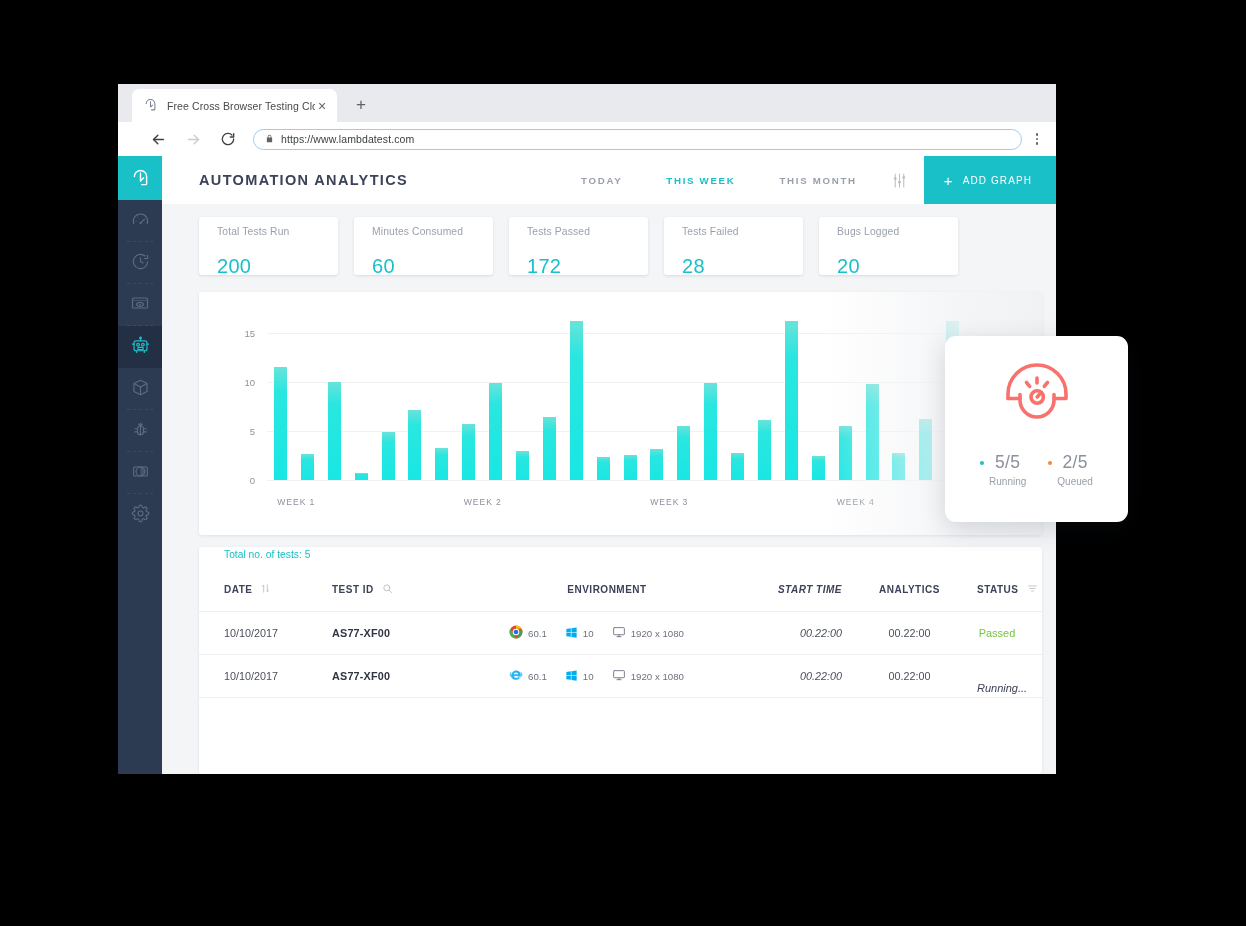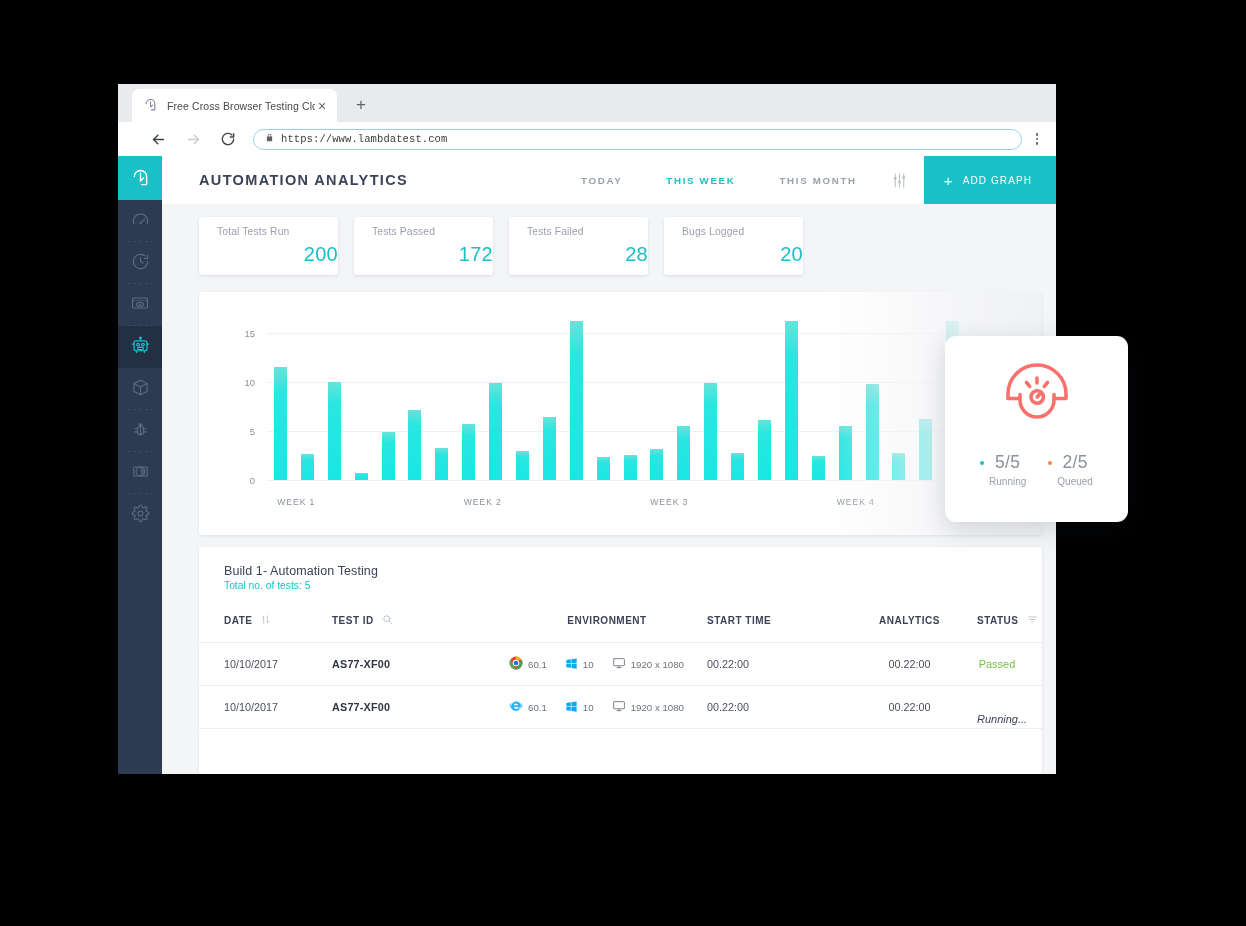--- a/index.html
+++ b/index.html
@@ -63,21 +63,20 @@
     font-weight: 300;
   }
 
   
   #browser-toolbar {
     position: relative;
     height: 34px;
     background: #ffffff;
     display: flex; align-items: center;
     padding: 0 10px;
-    font-family: Liberation Mono, monospace;
   }
   .nav-btn {
     width: 26px; height: 26px;
     display: flex; align-items: center; justify-content: center;
     cursor: pointer;
   }
   #nav-back { margin-left: 17px; }
   #nav-forward { margin-left: 9px; }
   #nav-reload { margin-left: 9px; }
   #omnibox {
@@ -217,23 +216,22 @@
     padding: 9px 0 0 18px;
   }
   .stat-label {
     font-size: 10.3px;
     color: #9aa0ab;
     letter-spacing: .15px;
   }
   .stat-value {
     font-size: 20px;
     color: #19c0c8;
-    margin-top: 6px;
+    margin-top: 18px;
     letter-spacing: .3px;
-    text-align: right;
   }
 
   
   #chart-card {
     margin: 5px 14px 0 37px;
     background: #ffffff;
     border-radius: 3px;
     box-shadow: 0 1px 3px rgba(40,50,70,.10);
     height: 243px;
     position: relative;
@@ -352,21 +350,21 @@
   #table-head .th {
     font-size: 10px;
     font-weight: 700;
     letter-spacing: .5px;
     color: #3c4257;
     display: flex; align-items: center; gap: 8px;
   }
   .c-date { width: 108px; flex: 0 0 108px; }
   .c-testid { width: 175px; flex: 0 0 175px; }
   .c-env { width: 200px; flex: 0 0 200px; justify-content: center; }
-  .c-start { width: 135px; flex: 0 0 135px; justify-content: flex-start; }
+  .c-start { width: 135px; flex: 0 0 135px; justify-content: flex-end; font-style: italic; }
   .c-dur { width: 135px; flex: 0 0 135px; justify-content: center; }
   .c-status { flex: 1 1 auto; justify-content: center; }
 
   .table-row {
     display: flex; align-items: center;
     height: 43px;
     padding: 0 25px;
     border-bottom: 1px solid #eceef1;
   }
   .table-row .td {
@@ -565,20 +563,24 @@
           </div>
         </div>
       </div>
 
       <div id="stats-band">
         <div class="stat-card">
           <div class="stat-label">Total Tests Run</div>
           <div class="stat-value">200</div>
         </div>
         <div class="stat-card">
+          <div class="stat-label">Minutes Consumed</div>
+          <div class="stat-value">60</div>
+        </div>
+        <div class="stat-card">
           <div class="stat-label">Tests Passed</div>
           <div class="stat-value">172</div>
         </div>
         <div class="stat-card">
           <div class="stat-label">Tests Failed</div>
           <div class="stat-value">28</div>
         </div>
         <div class="stat-card">
           <div class="stat-label">Bugs Logged</div>
           <div class="stat-value">20</div>
@@ -689,21 +691,20 @@
         <div id="week-labels">
             <div class="week-label" style="left: 97.3071px;">WEEK 1</div>
             <div class="week-label" style="left: 283.807px;">WEEK 2</div>
             <div class="week-label" style="left: 470.307px;">WEEK 3</div>
             <div class="week-label" style="left: 656.807px;">WEEK 4</div>
           </div>
         <div id="chart-fade"></div>
       </div>
 
       <div id="table-card">
-        <div id="build-title">Build 1- Automation Testing</div>
         <div id="build-subtitle">Total no. of tests: 5</div>
 
         <div id="table-head">
           <div class="th c-date">
             <span>DATE</span>
             <span>
               <svg width="11" height="11" viewBox="0 0 24 24" fill="none" stroke="#b9bec7" stroke-width="1.8" stroke-linecap="round" stroke-linejoin="round">
                 <path d="M8 20V5M8 5 5 8M16 4v15M16 19l3-3"></path>
               </svg>
             </span>

